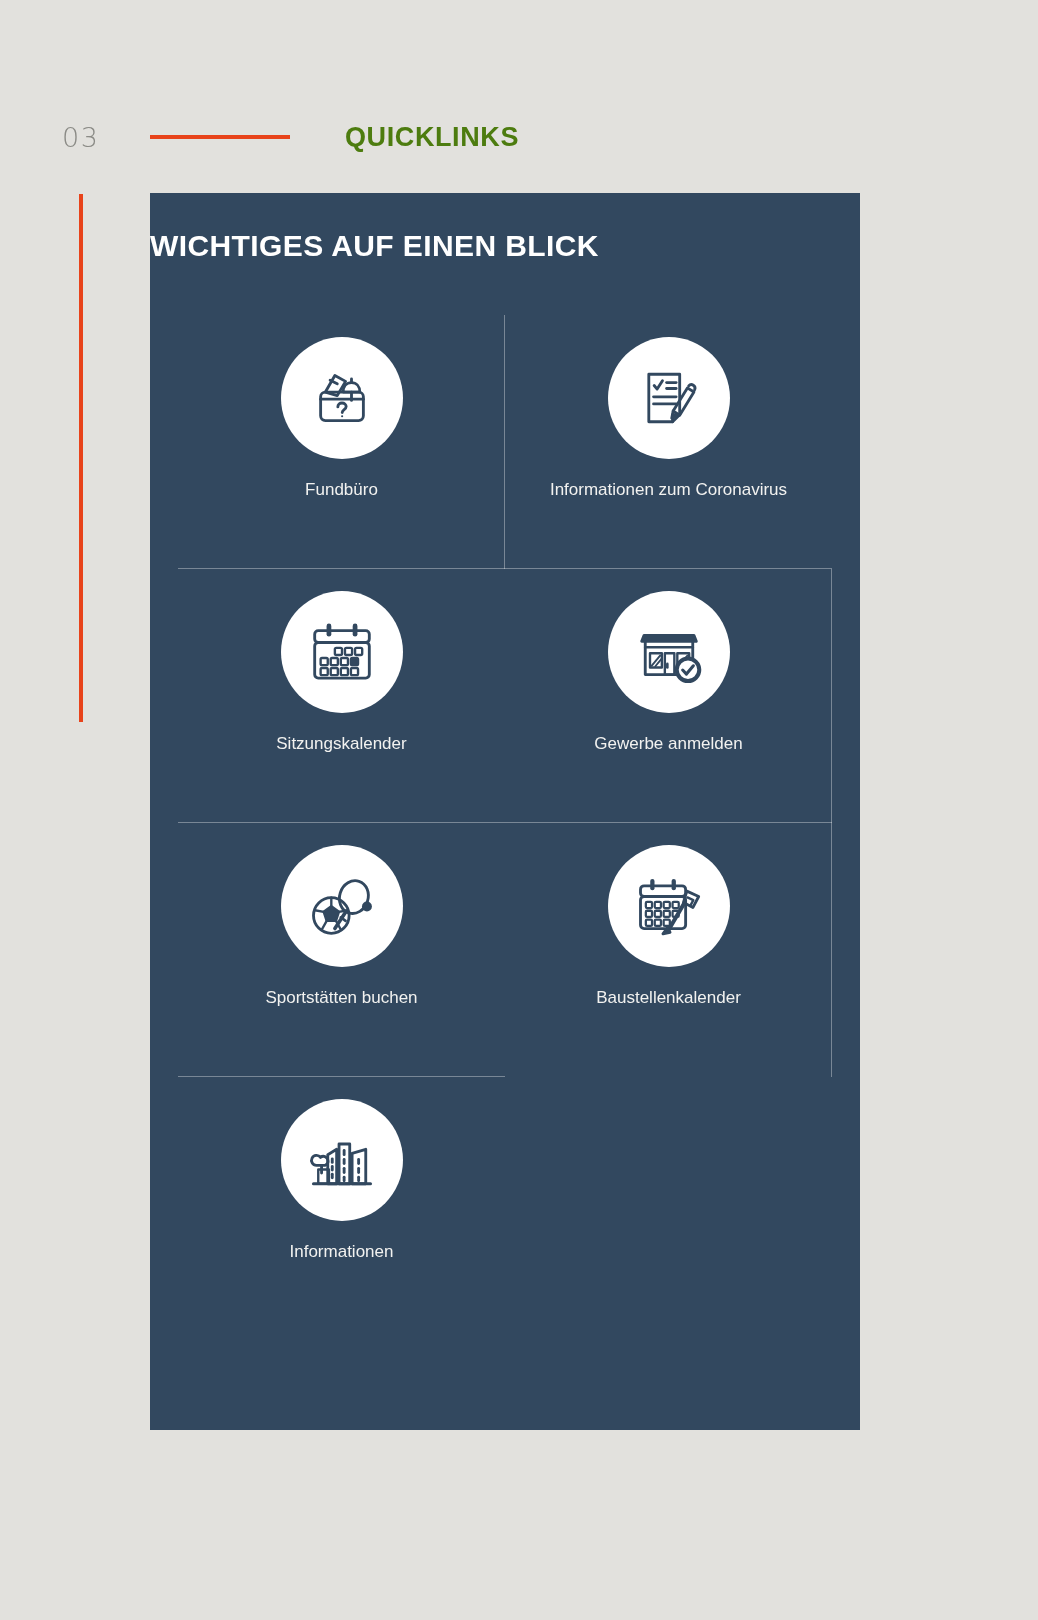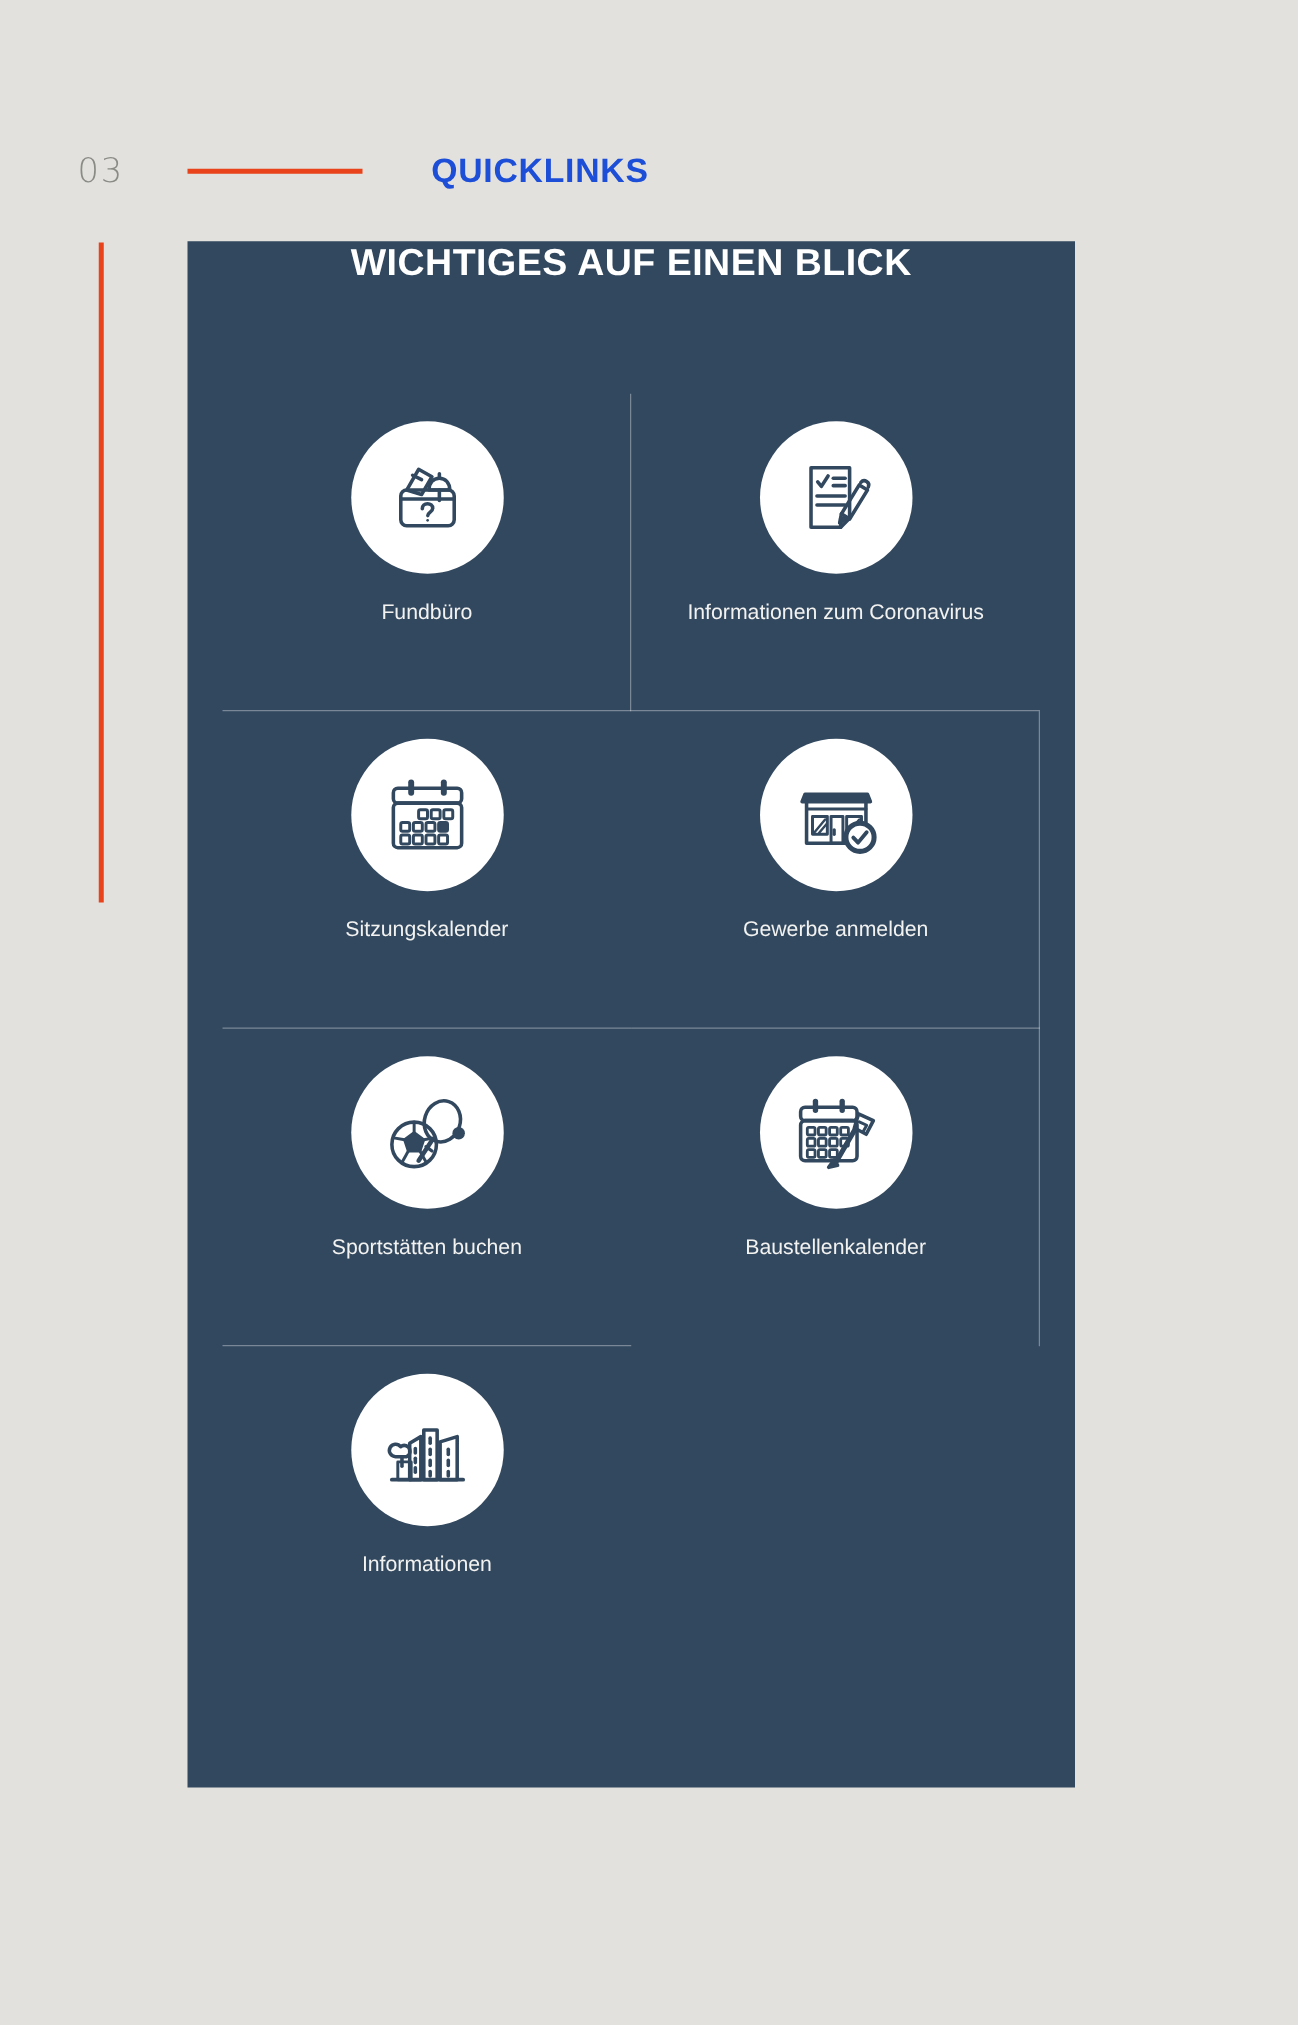--- a/index.html
+++ b/index.html
@@ -48,21 +48,21 @@
     background: #e8431a;
   }
   .section-title {
     position: absolute;
     left: 345px;
     top: 50%;
     transform: translateY(-50%);
     font-size: 27px;
     font-weight: bold;
     letter-spacing: 0.6px;
-    color: #1d4ed8;
+    color: #4d7c0f;
     line-height: 1;
   }
 
   
   .accent-bar {
     position: absolute;
     left: 79px;
     top: 194px;
     width: 4px;
     height: 528px;
@@ -77,22 +77,22 @@
     width: 710px;
     height: 1237px;
     background: #32485f;
     box-sizing: border-box;
   }
   .card-title {
     color: #ffffff;
     font-size: 30px;
     font-weight: bold;
     letter-spacing: 0.4px;
-    text-align: center;
     margin: 0;
+    padding-top: 35px;
     line-height: 1.2;
   }
 
   .grid {
     position: absolute;
     left: 28px;
     top: 122px;
     width: 654px;
     display: grid;
     grid-template-columns: 1fr 1fr;

